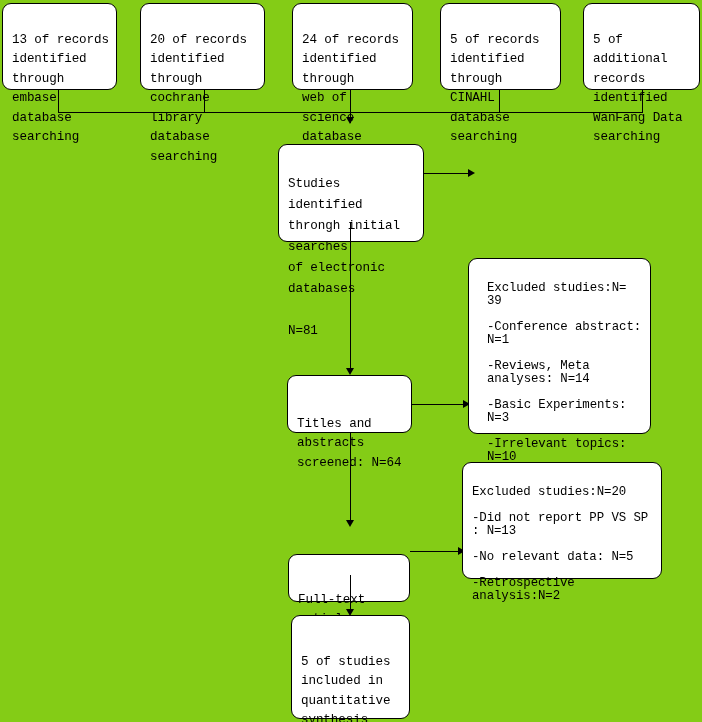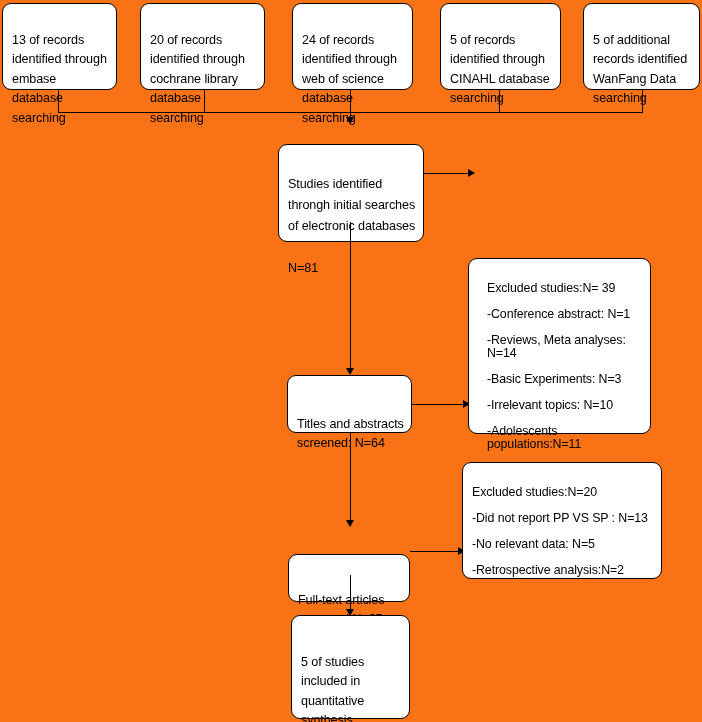--- a/index.html
+++ b/index.html
@@ -5,22 +5,22 @@
 <style>
   html, body {
     margin: 0;
     padding: 0;
     background: #ffffff;
   }
   #canvas {
     position: relative;
     width: 702px;
     height: 722px;
-    background: #f97316;
-    font-family: Liberation Sans, sans-serif;
+    background: #84cc16;
+    font-family: Liberation Mono, monospace;
     overflow: hidden;
   }
   .node {
     position: absolute;
     box-sizing: border-box;
     border: 1.3px solid #000000;
     border-radius: 9px;
     background: #ffffff;
     color: #000000;
     font-size: 12.6px;

